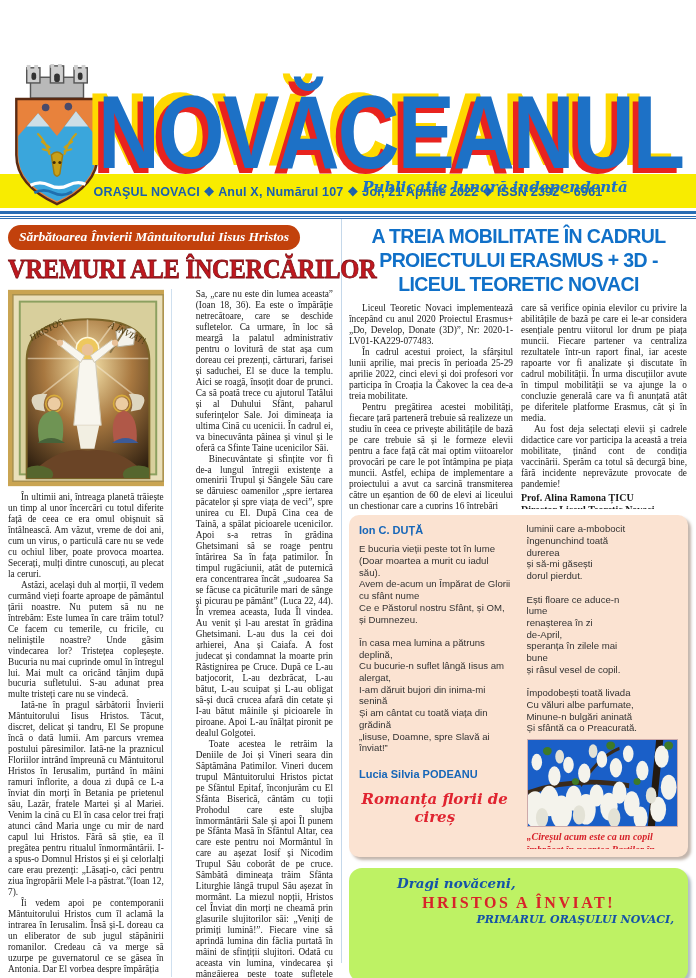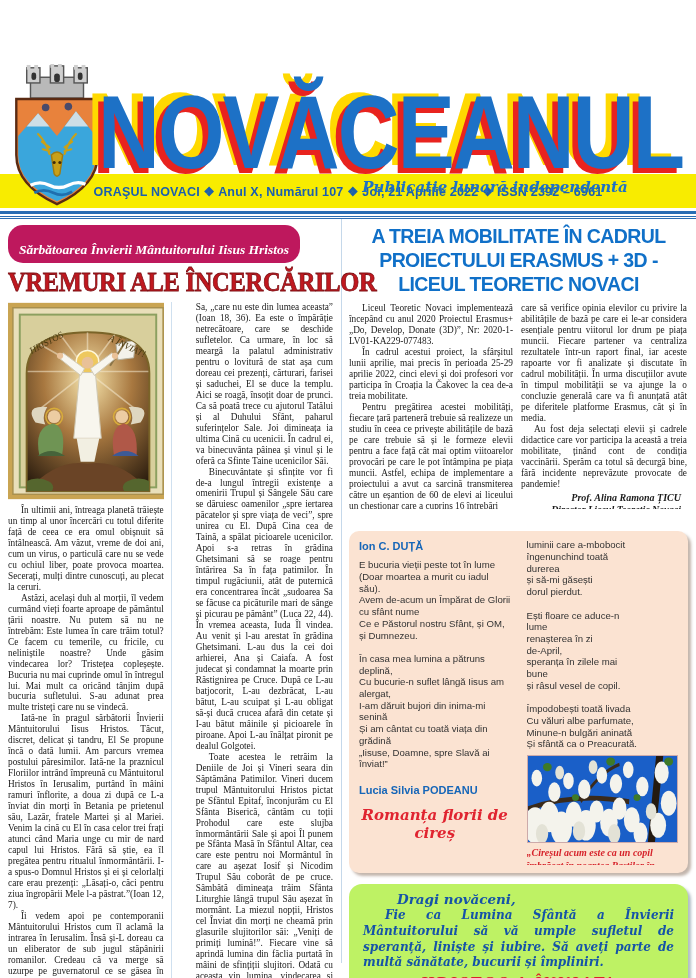--- a/index.html
+++ b/index.html
@@ -32,23 +32,23 @@
   .rules { margin-top:3px; }
   .rules .r1 { height:3px; background:#2a6db4; }
   .rules .r2 { height:1px; background:#2a6db4; margin-top:2px; }
   .rules .r3 { height:1px; background:#2a6db4; margin-top:1px; }
   
   .content { display:flex; height:744px; }
   .left-article { width:342px; padding:6px 8px 0 8px; border-right:1px solid #c5d8ea; }
   .right-region { flex:1; padding:4px 8px 0 7px; }
   
   .kicker-pill {
-    width:fit-content; max-width:100%; background:#be185d; color:#fff;
+    width:fit-content; max-width:100%; background:#c2410c; color:#fff;
     font-family:"Liberation Serif", serif; font-style:italic; font-weight:bold;
-    font-size:13.5px; padding:17px 11px 5px; border-radius:15px; white-space:nowrap;
+    font-size:13.5px; padding:4px 11px 5px; border-radius:15px; white-space:nowrap;
   }
   .main-title {
     margin-top:3px; text-align:center;
     font-family:"Liberation Serif", serif; font-weight:bold; font-size:24.5px;
     letter-spacing:-0.3px; color:#c0181f; -webkit-text-stroke:0.7px #7d0f14;
     transform:scale(1,1.12); transform-origin:center top; white-space:nowrap;
   }
   .cols { display:flex; margin-top:8px; height:688px; }
   .lcol1 { width:160px; overflow:hidden; }
   .lcol2 { width:166px; overflow:hidden; border-left:1px solid #cfe0ef; margin-left:7px; padding-left:24px; }
@@ -58,25 +58,25 @@
   .no-indent-first p:first-child { text-indent:0; }
   
   .erasmus-title { margin-top:2px; text-align:center; }
   .erasmus-title p {
     font-family:"Liberation Sans", sans-serif; font-weight:bold; font-size:19.5px;
     line-height:1.22; letter-spacing:-0.6px; color:#1070c8;
   }
   .ecols { display:flex; margin-top:7px; height:206px; }
   .ecol1 { width:164px; overflow:hidden; }
   .ecol2 { width:168px; overflow:hidden; margin-left:6px; padding-left:2px; }
-  .erasmus-sig { margin-top:2px; text-align:right; padding-right:6px;
-    font-weight:bold; font-style:italic; font-size:10px; line-height:1.25; }
+  .erasmus-sig { margin-top:2px; padding-right:6px;
+    font-weight:bold; font-size:10px; line-height:1.25; }
   
   .pink-box {
-    margin-top:22px; height:342px; background:#fbe3d2; border-radius:10px;
+    margin-top:6px; height:342px; background:#fbe3d2; border-radius:10px;
     box-shadow:3px 3px 3px rgba(120,90,70,0.45);
     padding:8px 10px; display:flex; gap:16px;
   }
   .pink-col { flex:1; overflow:hidden; }
   .poem-author { color:#1666b8; font-family:"Liberation Sans", sans-serif;
     font-weight:bold; font-size:11px; margin:1px 0 7px; }
   .poem-author.second { margin-top:14px; }
   .poem1-title { color:#e22b30; font-family:"Liberation Serif", serif;
     font-weight:bold; font-size:12.5px; margin-bottom:7px; letter-spacing:0.2px; }
   .poem2-title { color:#e02430; font-family:"DejaVu Serif", serif;
@@ -347,21 +347,20 @@
           </svg>
           <div class="photo-caption">
             <span>„Cireșul acum este ca un copil îmbrăcat în noaptea Paștilor în rochiță albă”.</span>
             
           </div>
         </div>
       </div>
 
       <div class="cyan-box">
         <div class="salutation">Dragi novăceni,</div>
-        <div class="mayor-message">Fie ca Lumina Sfântă a Învierii Mântuitorului să vă umple sufletul de speranță, liniște și iubire. Să aveți parte de multă sănătate, bucurii și împliniri.</div>
         <div class="exclaim">HRISTOS A ÎNVIAT!</div>
         <div class="mayor-sig">
           <div>PRIMARUL ORAȘULUI NOVACI,</div>
 
         </div>
       </div>
     </section>
   </div>
 </div>
 

